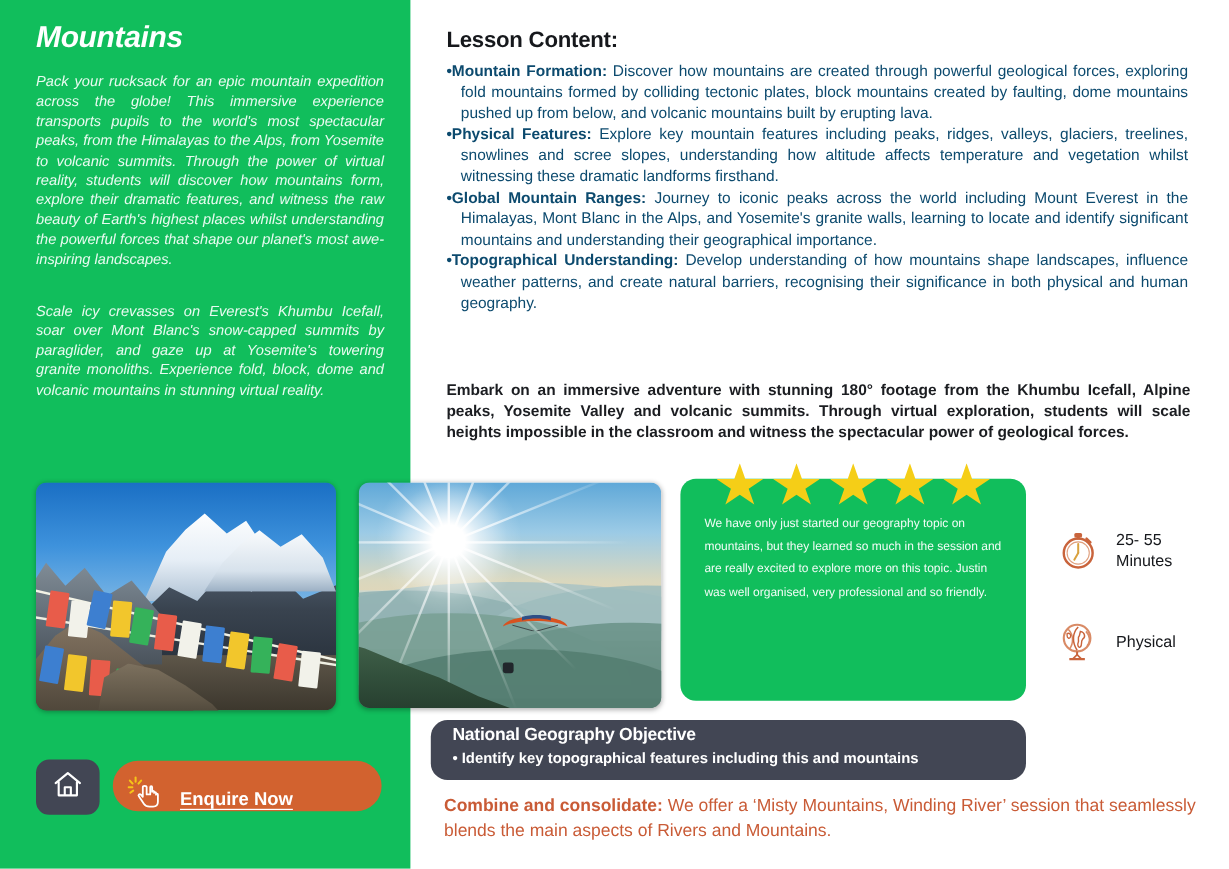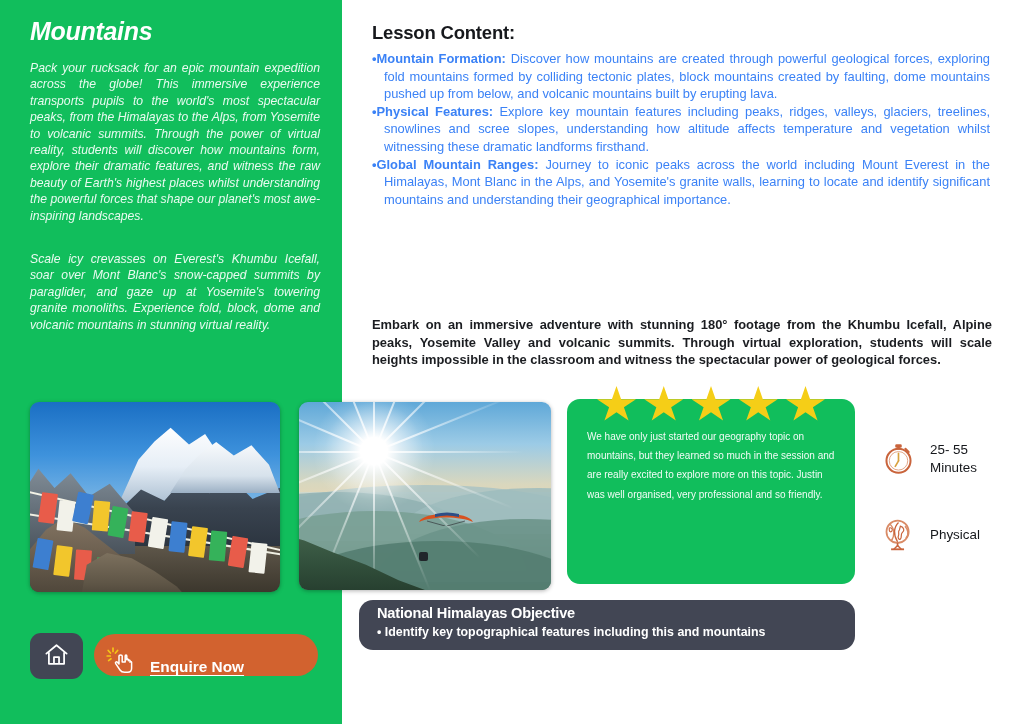--- a/index.html
+++ b/index.html
@@ -150,21 +150,21 @@
   }
   .bullets {
     position: absolute;
     left: 372px;
     top: 50px;
     width: 618px;
   }
   .bullet {
     font-size: 12.9px;
     line-height: 17.6px;
-    color: #3b82f6;
+    color: #0c4a6e;
     text-align: justify;
     text-justify: inter-word;
     margin: 0 0 0 0;
     padding-left: 12px;
     text-indent: -12px;
   }
   .bullet b { font-weight: bold; }
   .bullet .dot { font-weight: bold; }
   .summary {
     position: absolute;
@@ -410,20 +410,21 @@
       <div style="position:absolute;left:47.5%;top:80%;width:9px;height:9px;background:#21262B;border-radius:2px;"></div>
     </div>
   </div>
 
   <div class="lesson-heading">Lesson Content:</div>
 
   <div class="bullets">
     <p class="bullet"><span class="dot">•</span><b>Mountain Formation:</b><span> Discover how mountains are created through powerful geological forces, exploring fold mountains formed by colliding tectonic plates, block mountains created by faulting, dome mountains pushed up from below, and volcanic mountains built by erupting lava.</span></p>
     <p class="bullet"><span class="dot">•</span><b>Physical Features:</b><span> Explore key mountain features including peaks, ridges, valleys, glaciers, treelines, snowlines and scree slopes, understanding how altitude affects temperature and vegetation whilst witnessing these dramatic landforms firsthand.</span></p>
     <p class="bullet"><span class="dot">•</span><b>Global Mountain Ranges:</b><span> Journey to iconic peaks across the world including Mount Everest in the Himalayas, Mont Blanc in the Alps, and Yosemite's granite walls, learning to locate and identify significant mountains and understanding their geographical importance.</span></p>
+    <p class="bullet"><span class="dot">•</span><b>Topographical Understanding:</b><span> Develop understanding of how mountains shape landscapes, influence weather patterns, and create natural barriers, recognising their significance in both physical and human geography.</span></p>
   </div>
 
   <div class="summary">Embark on an immersive adventure with stunning 180° footage from the Khumbu Icefall, Alpine peaks, Yosemite Valley and volcanic summits. Through virtual exploration, students will scale heights impossible in the classroom and witness the spectacular power of geological forces.</div>
 
   <div class="testimonial"></div>
   <div class="stars">
     <span class="star"></span>
     <span class="star"></span>
     <span class="star"></span>
     <span class="star"></span>
@@ -458,24 +459,27 @@
         <path d="M19 29 L19 33" stroke="#C9643C" stroke-width="1.8"></path>
         <path d="M12 36 L26 36" stroke="#C9643C" stroke-width="2"></path>
         <path d="M15 36 L19 32 L23 36" fill="none" stroke="#C9643C" stroke-width="1.6"></path>
         <path d="M28 24 C32 20, 30 14, 27 11" fill="none" stroke="#D98B66" stroke-width="1.6"></path>
       </svg>
     </span>
     <span class="meta-text">Physical</span>
   </div>
 
   <div class="curric">
-    <div class="curric-title">National Himalayas Objective</div>
+    <div class="curric-title">National Geography Objective</div>
     <div class="curric-item">•  Identify key topographical features including this and mountains</div>
   </div>
 
+  <div class="combine">
+    <b>Combine and consolidate:</b><span> We offer a ‘Misty Mountains, Winding River’ session that seamlessly blends the main aspects of Rivers and Mountains.</span>
+  </div>
 
   <div class="home-btn">
     <span>
       <svg viewBox="0 0 32 32" width="27" height="27">
         <path d="M4 15 L16 5 L28 15" fill="none" stroke="#FFFFFF" stroke-width="2.1" stroke-linecap="round" stroke-linejoin="round"></path>
         <path d="M7 14 L7 27 L25 27 L25 14" fill="none" stroke="#FFFFFF" stroke-width="2.1" stroke-linecap="round" stroke-linejoin="round"></path>
         <path d="M13 27 L13 19 L19 19 L19 27" fill="none" stroke="#FFFFFF" stroke-width="2.1" stroke-linejoin="round"></path>
       </svg>
     </span>
   </div>

